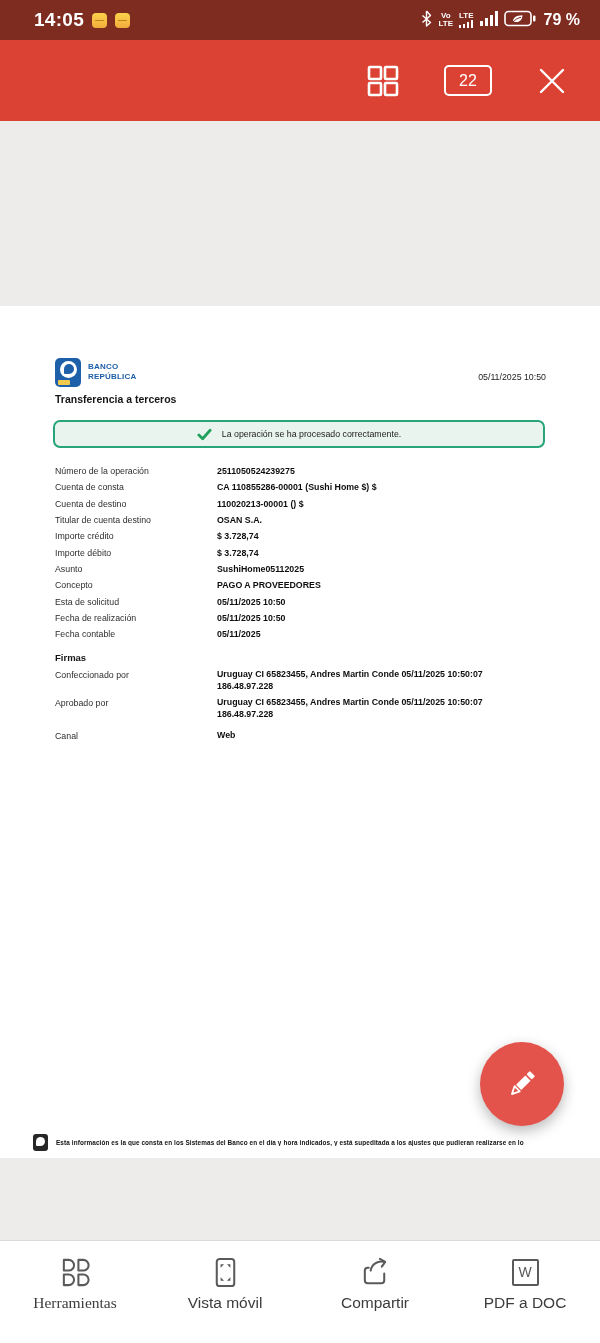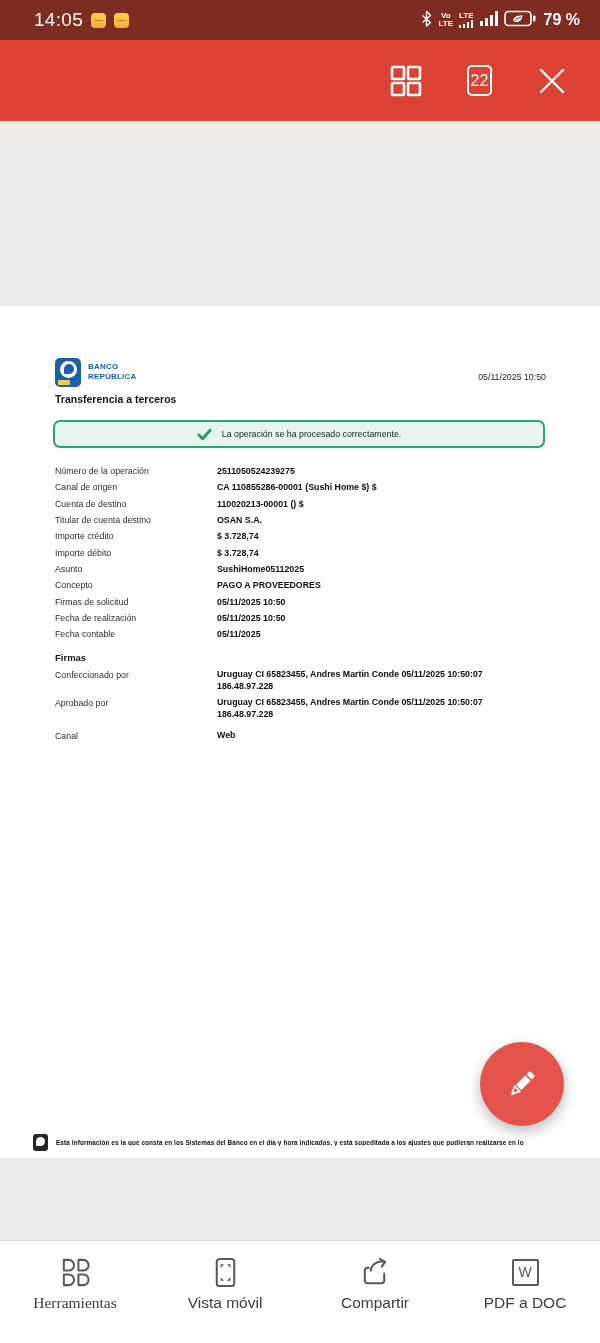--- a/index.html
+++ b/index.html
@@ -4,34 +4,34 @@
 <style>
   * { margin:0; padding:0; box-sizing:border-box; }
   html,body { background:#444; }
   body { font-family:"Liberation Sans", sans-serif; }
   .screen { position:relative; width:600px; height:1343px; margin:0 auto; overflow:hidden; background:#EDECEA; }
 
   
   .statusbar { position:absolute; left:0; top:0; width:600px; height:40px; background:#7E2B20;
     display:flex; align-items:center; justify-content:space-between; padding:0 20px 0 34px; color:#fff; }
   .sb-left { display:flex; align-items:center; gap:8px; }
-  .sb-time { font-size:19px; font-weight:400; letter-spacing:.3px; }
+  .sb-time { font-size:19px; font-weight:700; letter-spacing:.3px; }
   .notif-chip { width:15px; height:15px; border-radius:4px;
     background:linear-gradient(180deg,#FBD24B 0%,#F3AC3C 100%); position:relative; }
   .notif-chip::after { content:""; position:absolute; left:3px; right:3px; top:7px; height:1.5px; background:#c07f1f; border-radius:1px;}
   .sb-right { display:flex; align-items:center; gap:6px; }
   .sb-stack { display:flex; flex-direction:column; align-items:center; line-height:1; font-weight:700; }
   .sb-stack .t1 { font-size:8px; } .sb-stack .t2 { font-size:8px; }
   .sb-pct { font-size:16px; font-weight:700; margin-left:2px; }
 
   
   .appbar { position:absolute; left:0; top:40px; width:600px; height:81px; background:#DC4233;
     display:flex; align-items:center; justify-content:flex-end; gap:44px; padding-right:32px; }
   .ab-btn { display:flex; align-items:center; justify-content:center; cursor:pointer; }
-  .pagebox { width:25px; height:31px; border:2px solid #fff; border-radius:5px; color:#fff;
+  .pagebox { width:48px; height:31px; border:2px solid #fff; border-radius:5px; color:#fff;
     display:flex; align-items:center; justify-content:center; font-size:16px; }
 
   
   .viewer { position:absolute; left:0; top:121px; width:600px; height:1119px; background:#EDECEA; }
   .page { position:absolute; left:0; top:185px; width:600px; height:852px; background:#fff;padding-left:27px; }
 
   .logo-mark { position:absolute; left:55px; top:52px; width:26px; height:29px; background:#1D5FA9; border-radius:5px; }
   .logo-mark .circ { position:absolute; left:5px; top:3px; width:17px; height:17px; background:#fff; border-radius:50%; }
   .logo-mark .circ::after { content:""; position:absolute; left:4px; top:3px; width:10px; height:10px;
      background:#1D5FA9; border-radius:50% 50% 50% 10%; }
@@ -167,21 +167,21 @@
           </svg>
         <span class="banner-text">La operación se ha procesado correctamente.</span>
       </div>
 
       <div class="fields">
         <div class="frow">
             <span class="flabel">Número de la operación</span>
             <span class="fvalue">2511050524239275</span>
           </div>
         <div class="frow">
-            <span class="flabel">Canal de origen</span>
+            <span class="flabel">Cuenta de consta</span>
             <span class="fvalue">CA 110855286-00001 (Sushi Home $) $</span>
           </div>
         <div class="frow">
             <span class="flabel">Cuenta de destino</span>
             <span class="fvalue">110020213-00001 () $</span>
           </div>
         <div class="frow">
             <span class="flabel">Titular de cuenta destino</span>
             <span class="fvalue">OSAN S.A.</span>
           </div>
@@ -195,21 +195,21 @@
           </div>
         <div class="frow">
             <span class="flabel">Asunto</span>
             <span class="fvalue">SushiHome05112025</span>
           </div>
         <div class="frow">
             <span class="flabel">Concepto</span>
             <span class="fvalue">PAGO A PROVEEDORES</span>
           </div>
         <div class="frow">
-            <span class="flabel">Firmas de solicitud</span>
+            <span class="flabel">Esta de solicitud</span>
             <span class="fvalue">05/11/2025 10:50</span>
           </div>
         <div class="frow">
             <span class="flabel">Fecha de realización</span>
             <span class="fvalue">05/11/2025 10:50</span>
           </div>
         <div class="frow">
             <span class="flabel">Fecha contable</span>
             <span class="fvalue">05/11/2025</span>
           </div>

